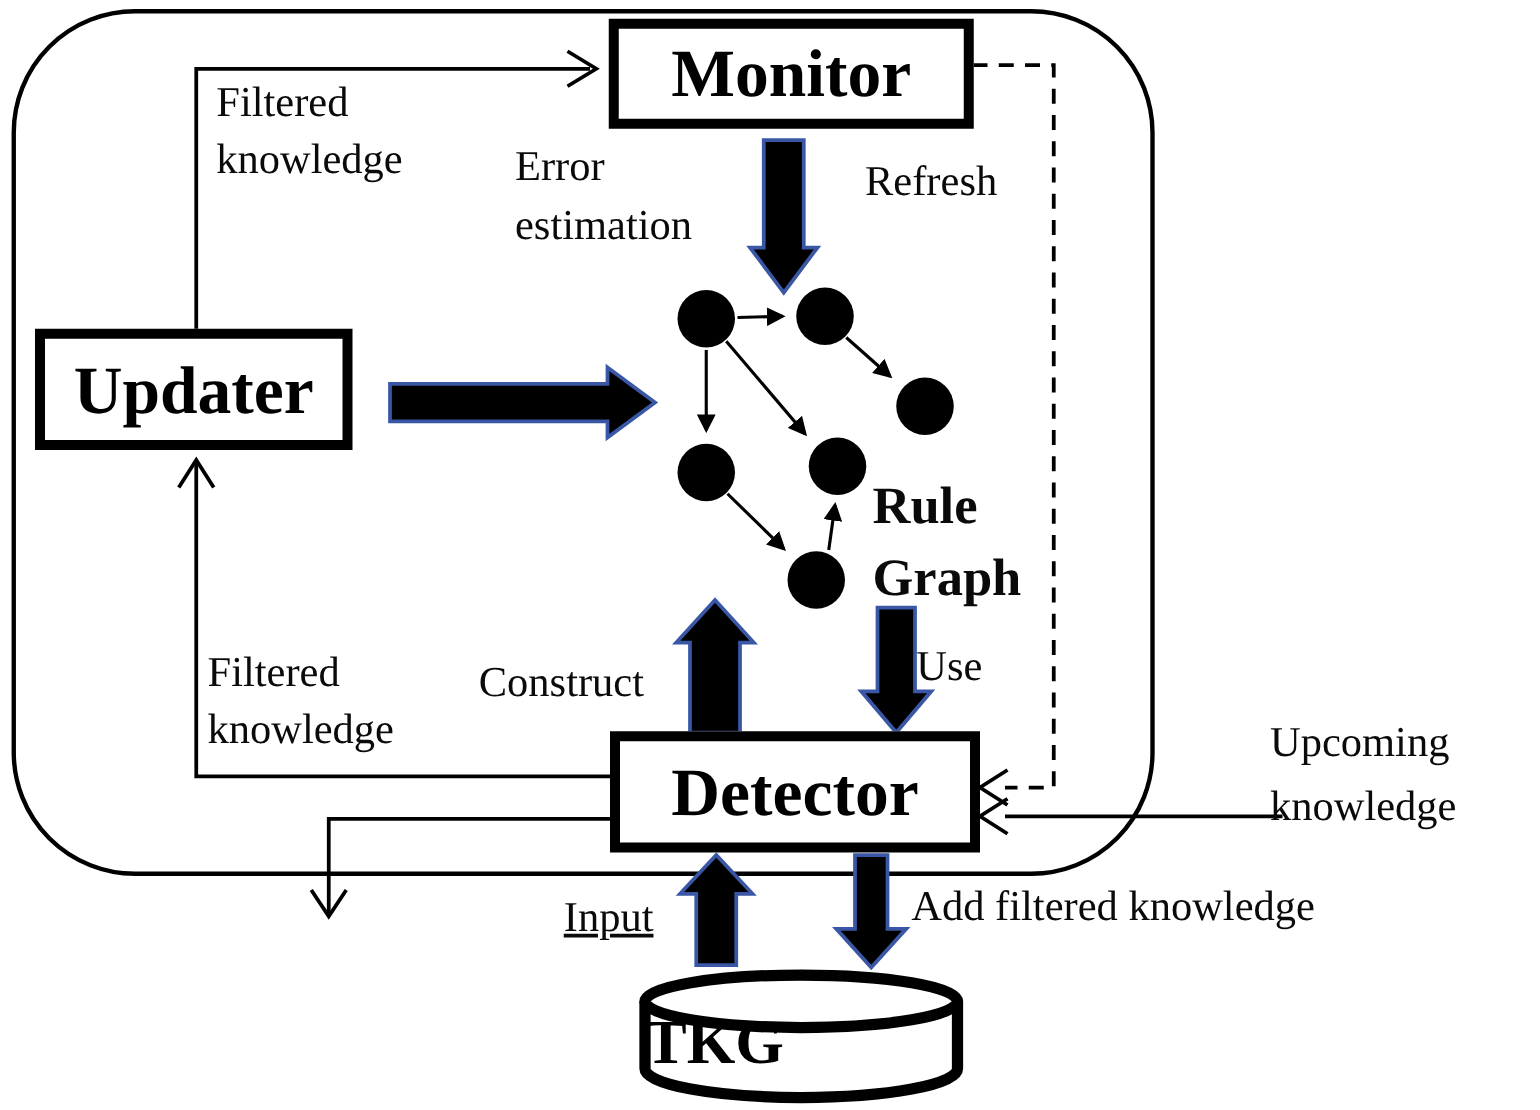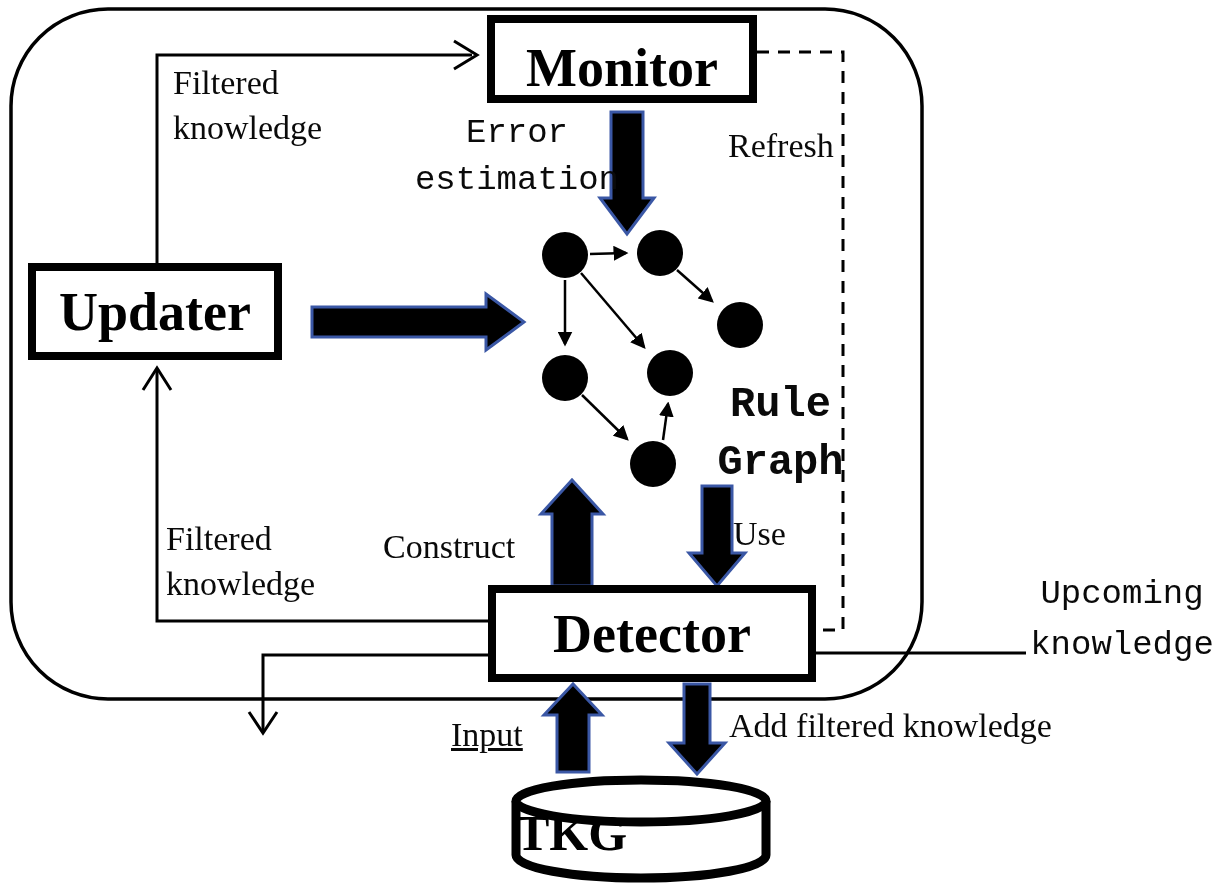--- a/index.html
+++ b/index.html
@@ -9,21 +9,21 @@
   }
   .stage svg{position:absolute;left:0;top:0;}
   .box{
     position:absolute;box-sizing:border-box;border:8px solid #000;background:#fff;
     display:flex;align-items:center;justify-content:center;
     font-weight:bold;font-size:54px;line-height:1;color:#000;
   }
   .lbl{
     position:absolute;font-size:34px;line-height:45px;white-space:pre-line;color:#0a0a0a;
   }
-  .lbl.center{text-align:center;font-family:Liberation Mono, monospace;}
+  .lbl.center{}
   .lbl.boldlbl{font-weight:bold;margin-top:26px;}
   .tkg-label{
     position:absolute;left:516px;top:806px;width:250px;text-align:left;
     font-weight:bold;font-size:50px;line-height:1.1;color:#000;
   }
 </style>
 </head>
 <body>
 
 <div class="stage">
@@ -81,37 +81,37 @@
       <circle cx="670" cy="373" r="23"></circle>
       <circle cx="653" cy="464" r="23"></circle>
     </g>
 
     <g>
       <path d="M516 801 L516 855 A125 23 0 0 0 766 855 L766 801" fill="#fff" stroke="#000" stroke-width="9"></path>
       <ellipse cx="641" cy="801" rx="125" ry="21" fill="#fff" stroke="#000" stroke-width="9"></ellipse>
     </g>
   </svg>
 
-  <div class="box" style="left:487px;top:15px;width:270px;height:88px;align-items:flex-end;">
+  <div class="box" style="left:487px;top:15px;width:292px;height:88px;">
     <span>Monitor</span>
   </div>
   <div class="box" style="left:28px;top:263px;width:254px;height:97px;align-items:center;">
     <span>Updater</span>
   </div>
-  <div class="box" style="left:488px;top:585px;width:328px;height:97px;">
+  <div class="box" style="left:488px;top:585px;width:296px;height:97px;">
     <span>Detector</span>
   </div>
 
   <div class="tkg-label">TKG</div>
 
   <div class="lbl" style="left:173px;top:60px;">Filtered
 knowledge</div>
   <div class="lbl center" style="left:412px;top:110px;width:210px;line-height:47px;">Error
 estimation</div>
-  <div class="lbl" style="left:728px;top:123px;">Refresh</div>
+  <div class="lbl" style="left:692px;top:123px;">Refresh</div>
   <div class="lbl center boldlbl" style="left:698px;top:350px;width:165px;font-size:42px;line-height:58px;">Rule
 Graph</div>
   <div class="lbl" style="left:383px;top:524px;">Construct</div>
   <div class="lbl" style="left:733px;top:511px;">Use</div>
   <div class="lbl" style="left:166px;top:516px;">Filtered
 knowledge</div>
   <div class="lbl" style="left:451px;top:712px;text-decoration:underline;">Input</div>
   <div class="lbl" style="left:729px;top:703px;">Add filtered knowledge</div>
   <div class="lbl center" style="left:1016px;top:569px;width:212px;line-height:51px;">Upcoming
 knowledge</div>

